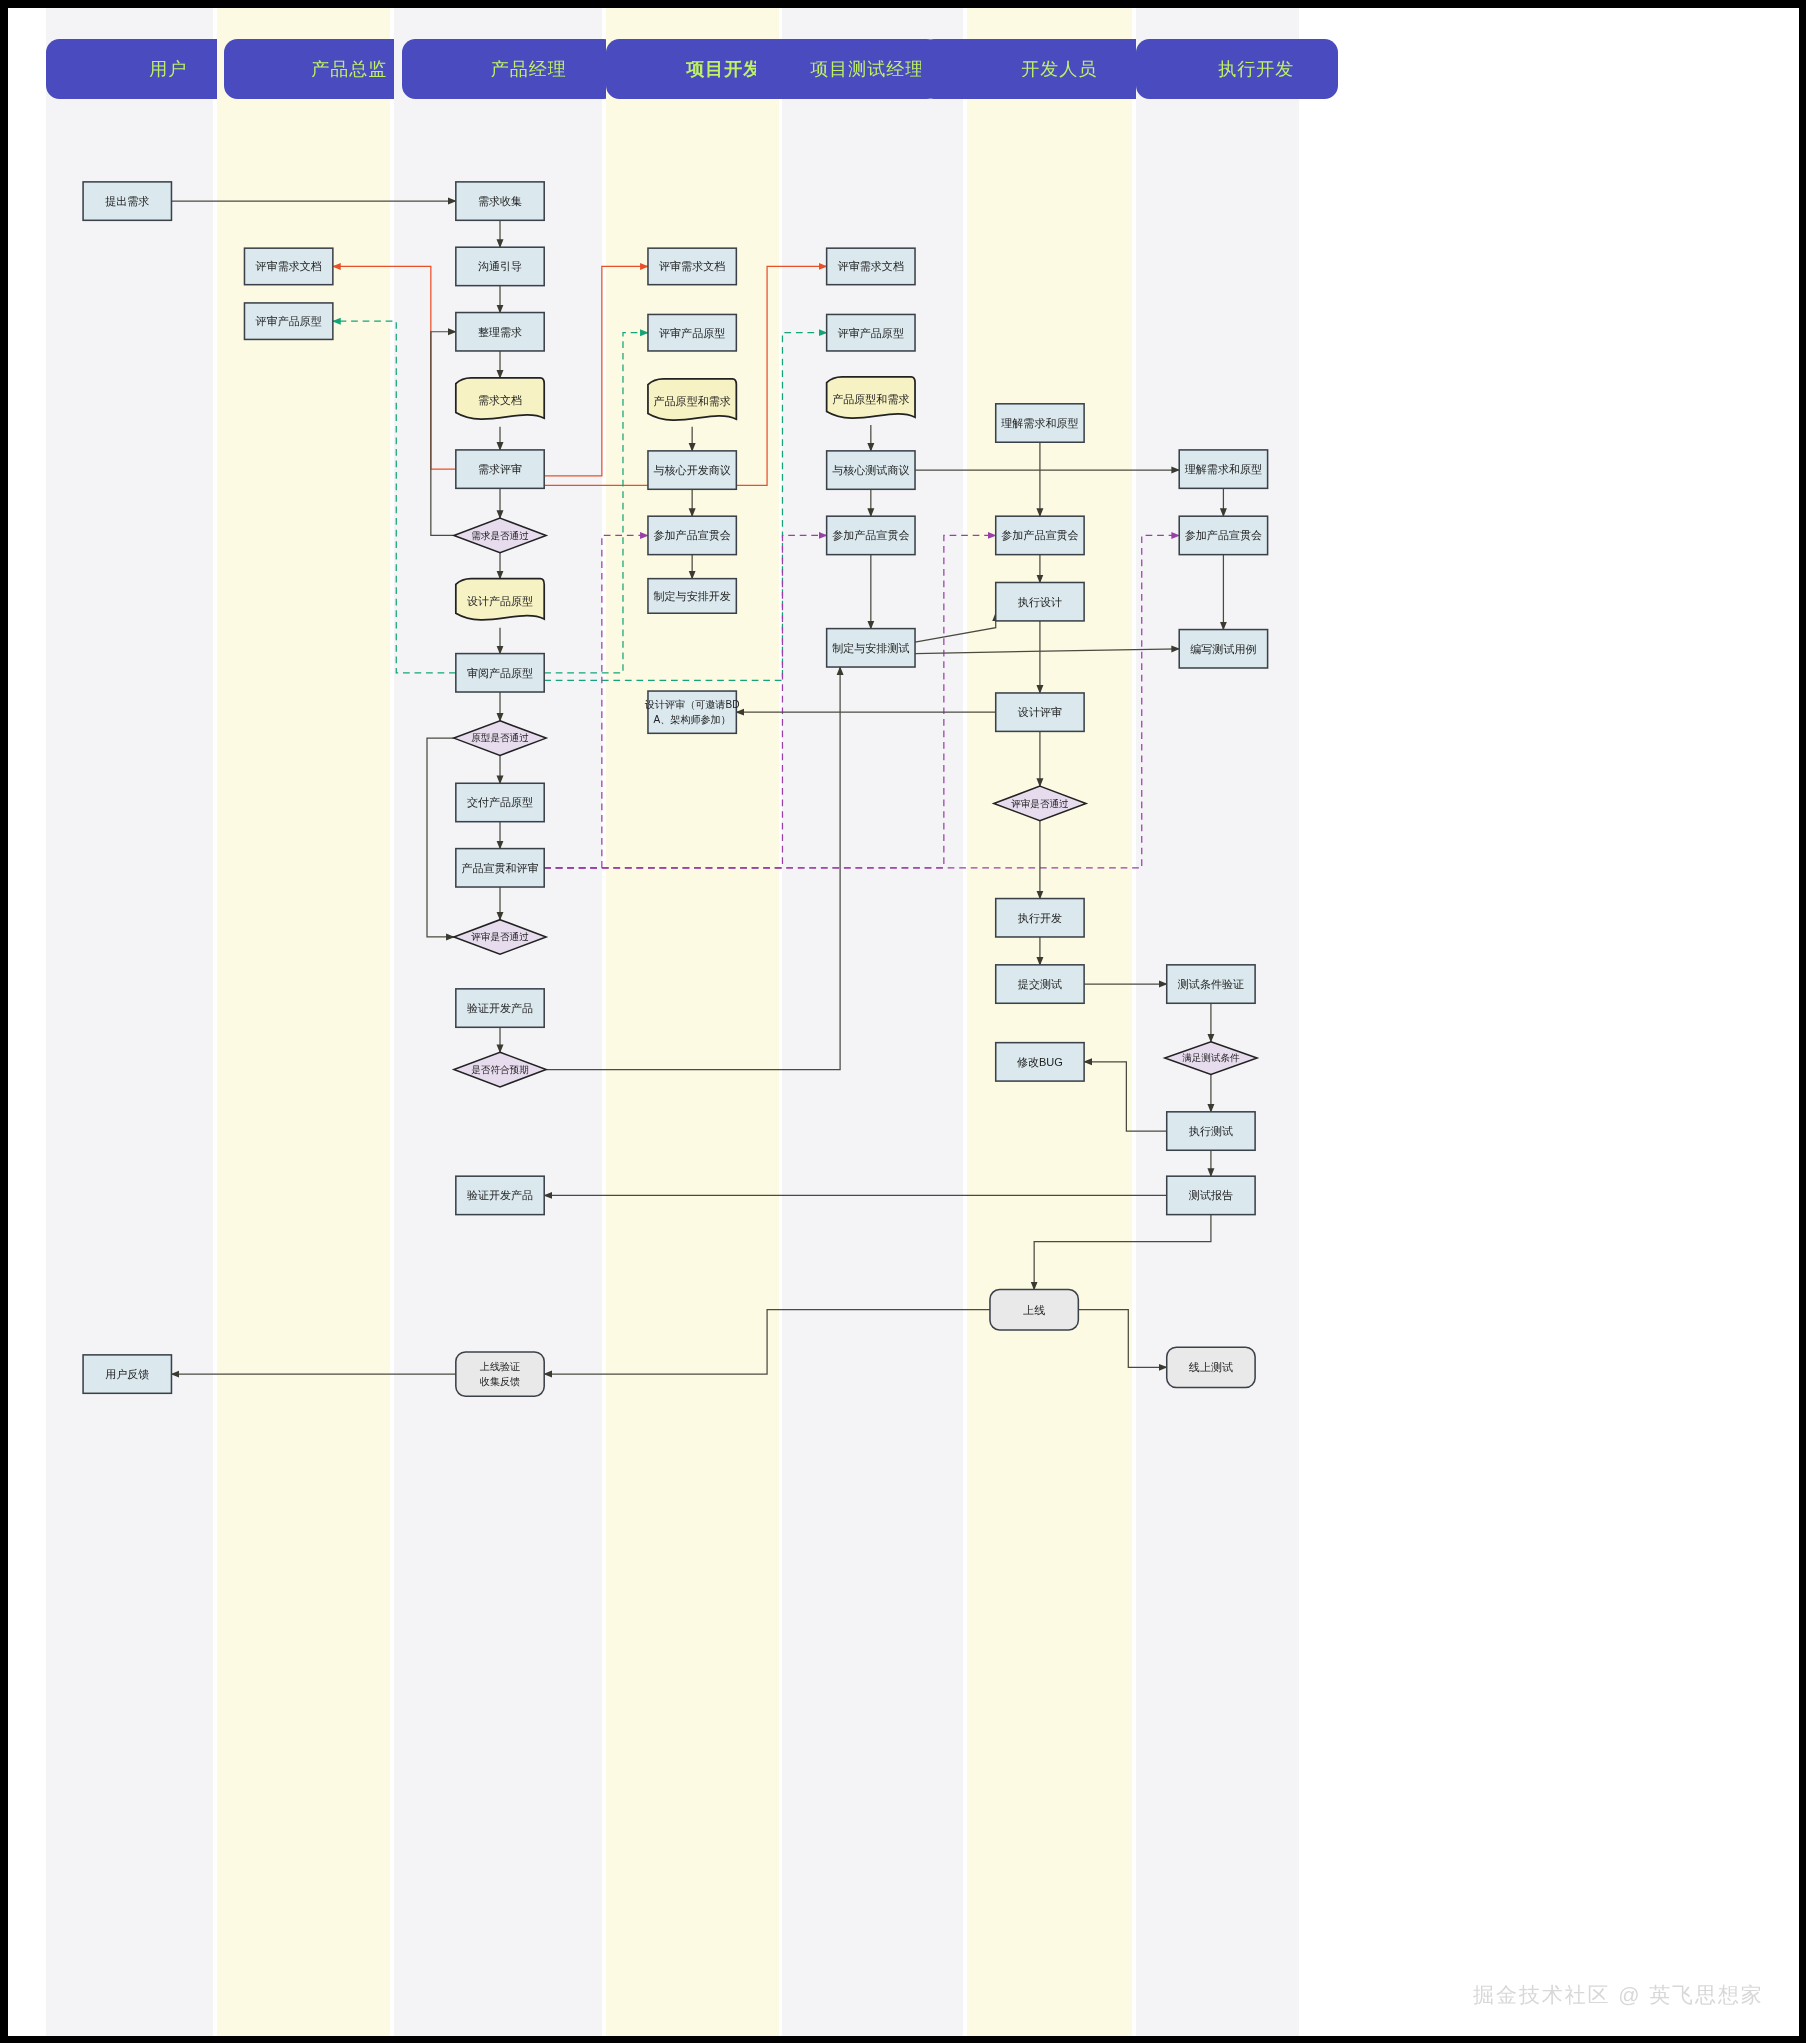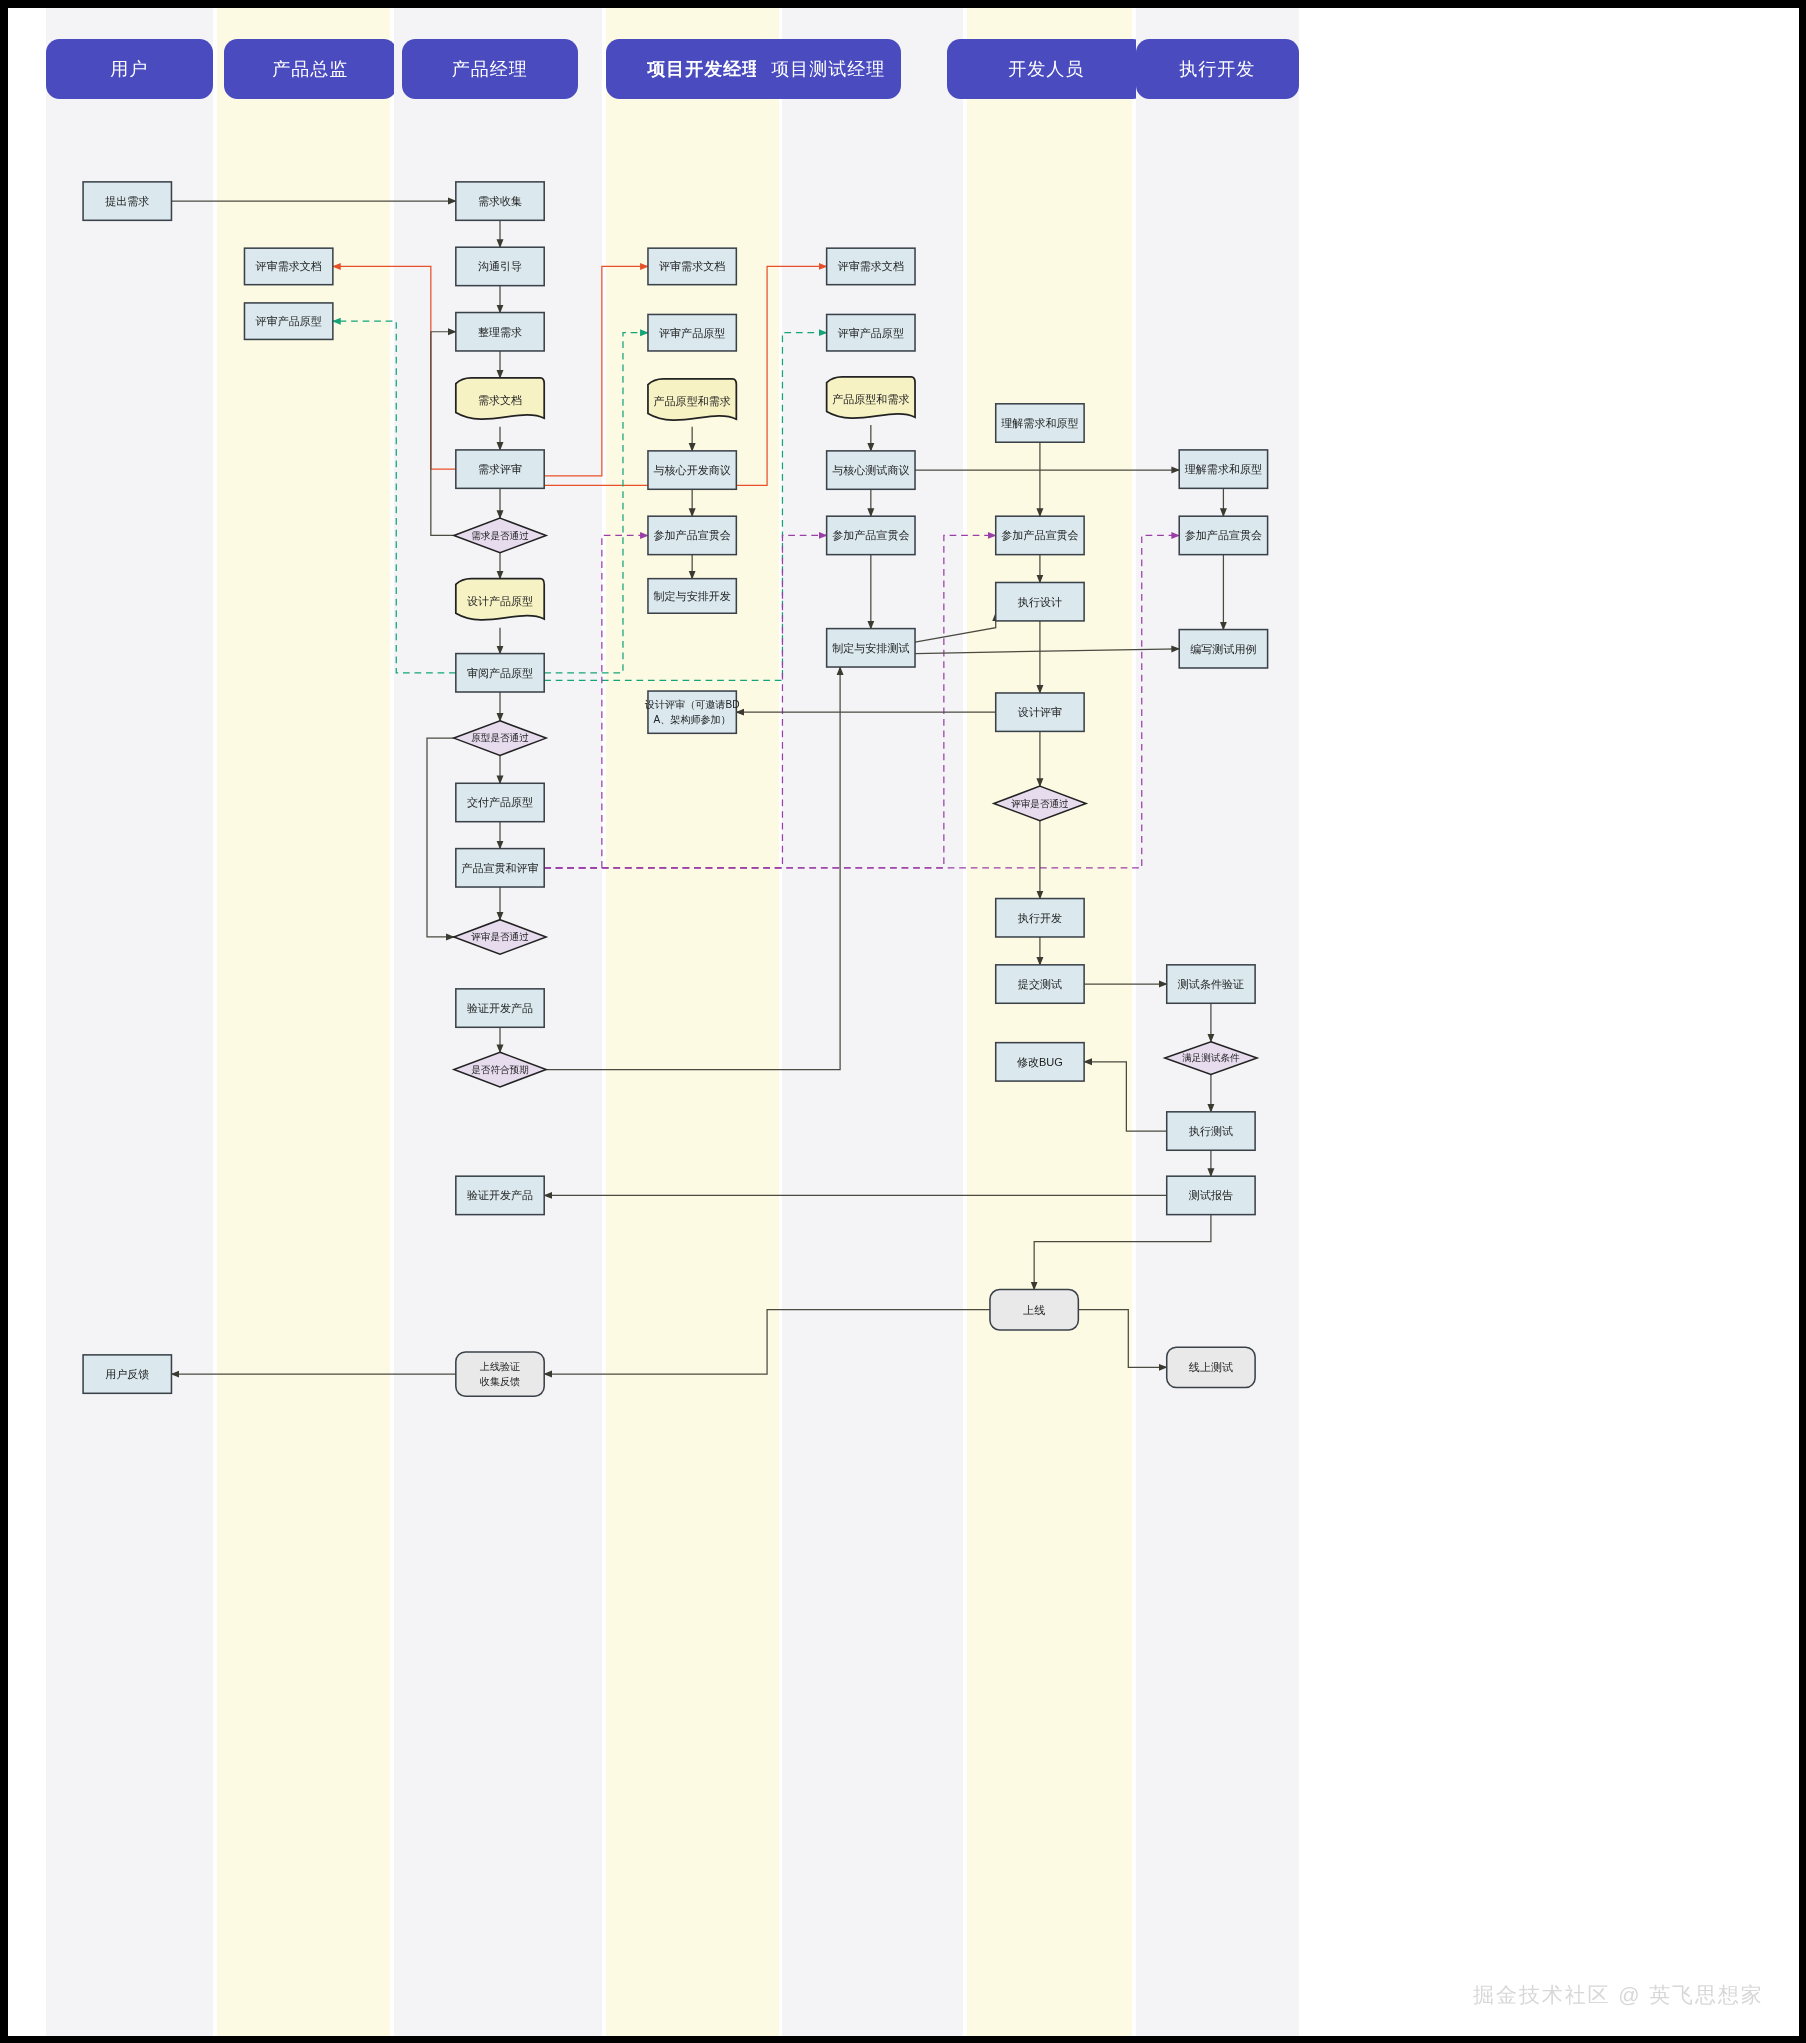--- a/index.html
+++ b/index.html
@@ -2,22 +2,22 @@
 <html><head>
 <meta charset="utf-8">
 <style>
   html,body{margin:0;padding:0;background:#000;}
   body{font-family:"Liberation Sans","DejaVu Sans",sans-serif;}
   #page{position:relative;width:1806px;height:2043px;background:#000;overflow:hidden;}
   #canvas{position:absolute;left:7.7px;top:7.7px;width:1791px;height:2028px;background:#ffffff;}
   #lanes{position:absolute;left:0;top:0;width:1791px;height:2028px;}
   .lane-band{position:absolute;top:0;bottom:0;}
   .lane-header{position:absolute;top:31px;height:60px;background:#4a4bbf;border-radius:13.4px;
-      color:#ffffff;display:flex;align-items:center;justify-content:center;
-      font-size:18px;letter-spacing:1px;}
+      color:#bef264;display:flex;align-items:center;justify-content:center;
+      font-size:18px;letter-spacing:1px;padding-left:39px;}
   #diagram{position:absolute;left:0;top:0;width:1791px;height:2028px;}
   .wm{position:absolute;right:35px;bottom:27px;color:#d8d8d8;font-size:21px;letter-spacing:1.9px;margin-top:24px;}
   svg text{font-family:"Liberation Sans","DejaVu Sans",sans-serif;fill:#222;}
 </style>
 </head>
 <body>
 
 <div id="page">
   <div id="canvas">
     <div id="lanes">
@@ -25,21 +25,21 @@
         <div class="lane-header" style="left: 38px; width: 167px; background: rgb(74, 75, 191);">用户</div>
         <div class="lane-band" style="left: 209px; width: 173px; background: rgb(253, 250, 227);"></div>
         <div class="lane-header" style="left: 216px; width: 173px; background: rgb(74, 75, 191);">产品总监</div>
         <div class="lane-band" style="left: 386px; width: 208px; background: rgb(244, 244, 247);"></div>
         <div class="lane-header" style="left: 394px; width: 176px; background: rgb(74, 75, 191);">产品经理</div>
         <div class="lane-band" style="left: 598px; width: 173px; background: rgb(253, 250, 227);"></div>
         <div class="lane-header" style="left: 598px; width: 197px; background: rgb(74, 75, 191); font-weight: bold;">项目开发经理</div>
         <div class="lane-band" style="left: 774px; width: 181px; background: rgb(244, 244, 247);"></div>
         <div class="lane-header" style="left: 748px; width: 145px; background: rgb(74, 75, 191);">项目测试经理</div>
         <div class="lane-band" style="left: 959px; width: 165px; background: rgb(253, 250, 227);"></div>
-        <div class="lane-header" style="left: 939px; width: 199px; background: rgb(74, 75, 191);">开发人员</div>
+        <div class="lane-header" style="left: 913px; width: 199px; background: rgb(74, 75, 191);">开发人员</div>
         <div class="lane-band" style="left: 1128px; width: 163px; background: rgb(244, 244, 247);"></div>
         <div class="lane-header" style="left: 1128px; width: 163px; background: rgb(74, 75, 191);">执行开发</div>
       </div>
     <svg id="diagram" viewBox="0 0 1864 2111">
       <defs>
         <marker id="ah-default" viewBox="0 0 10 10" refX="9" refY="5" markerWidth="7" markerHeight="7" orient="auto-start-reverse">
           <path d="M0,1 L10,5 L0,9 z" fill="#3a3a30"></path>
         </marker>
         <marker id="ah-red" viewBox="0 0 10 10" refX="9" refY="5" markerWidth="7" markerHeight="7" orient="auto-start-reverse">
           <path d="M0,1 L10,5 L0,9 z" fill="#e8502a"></path>

